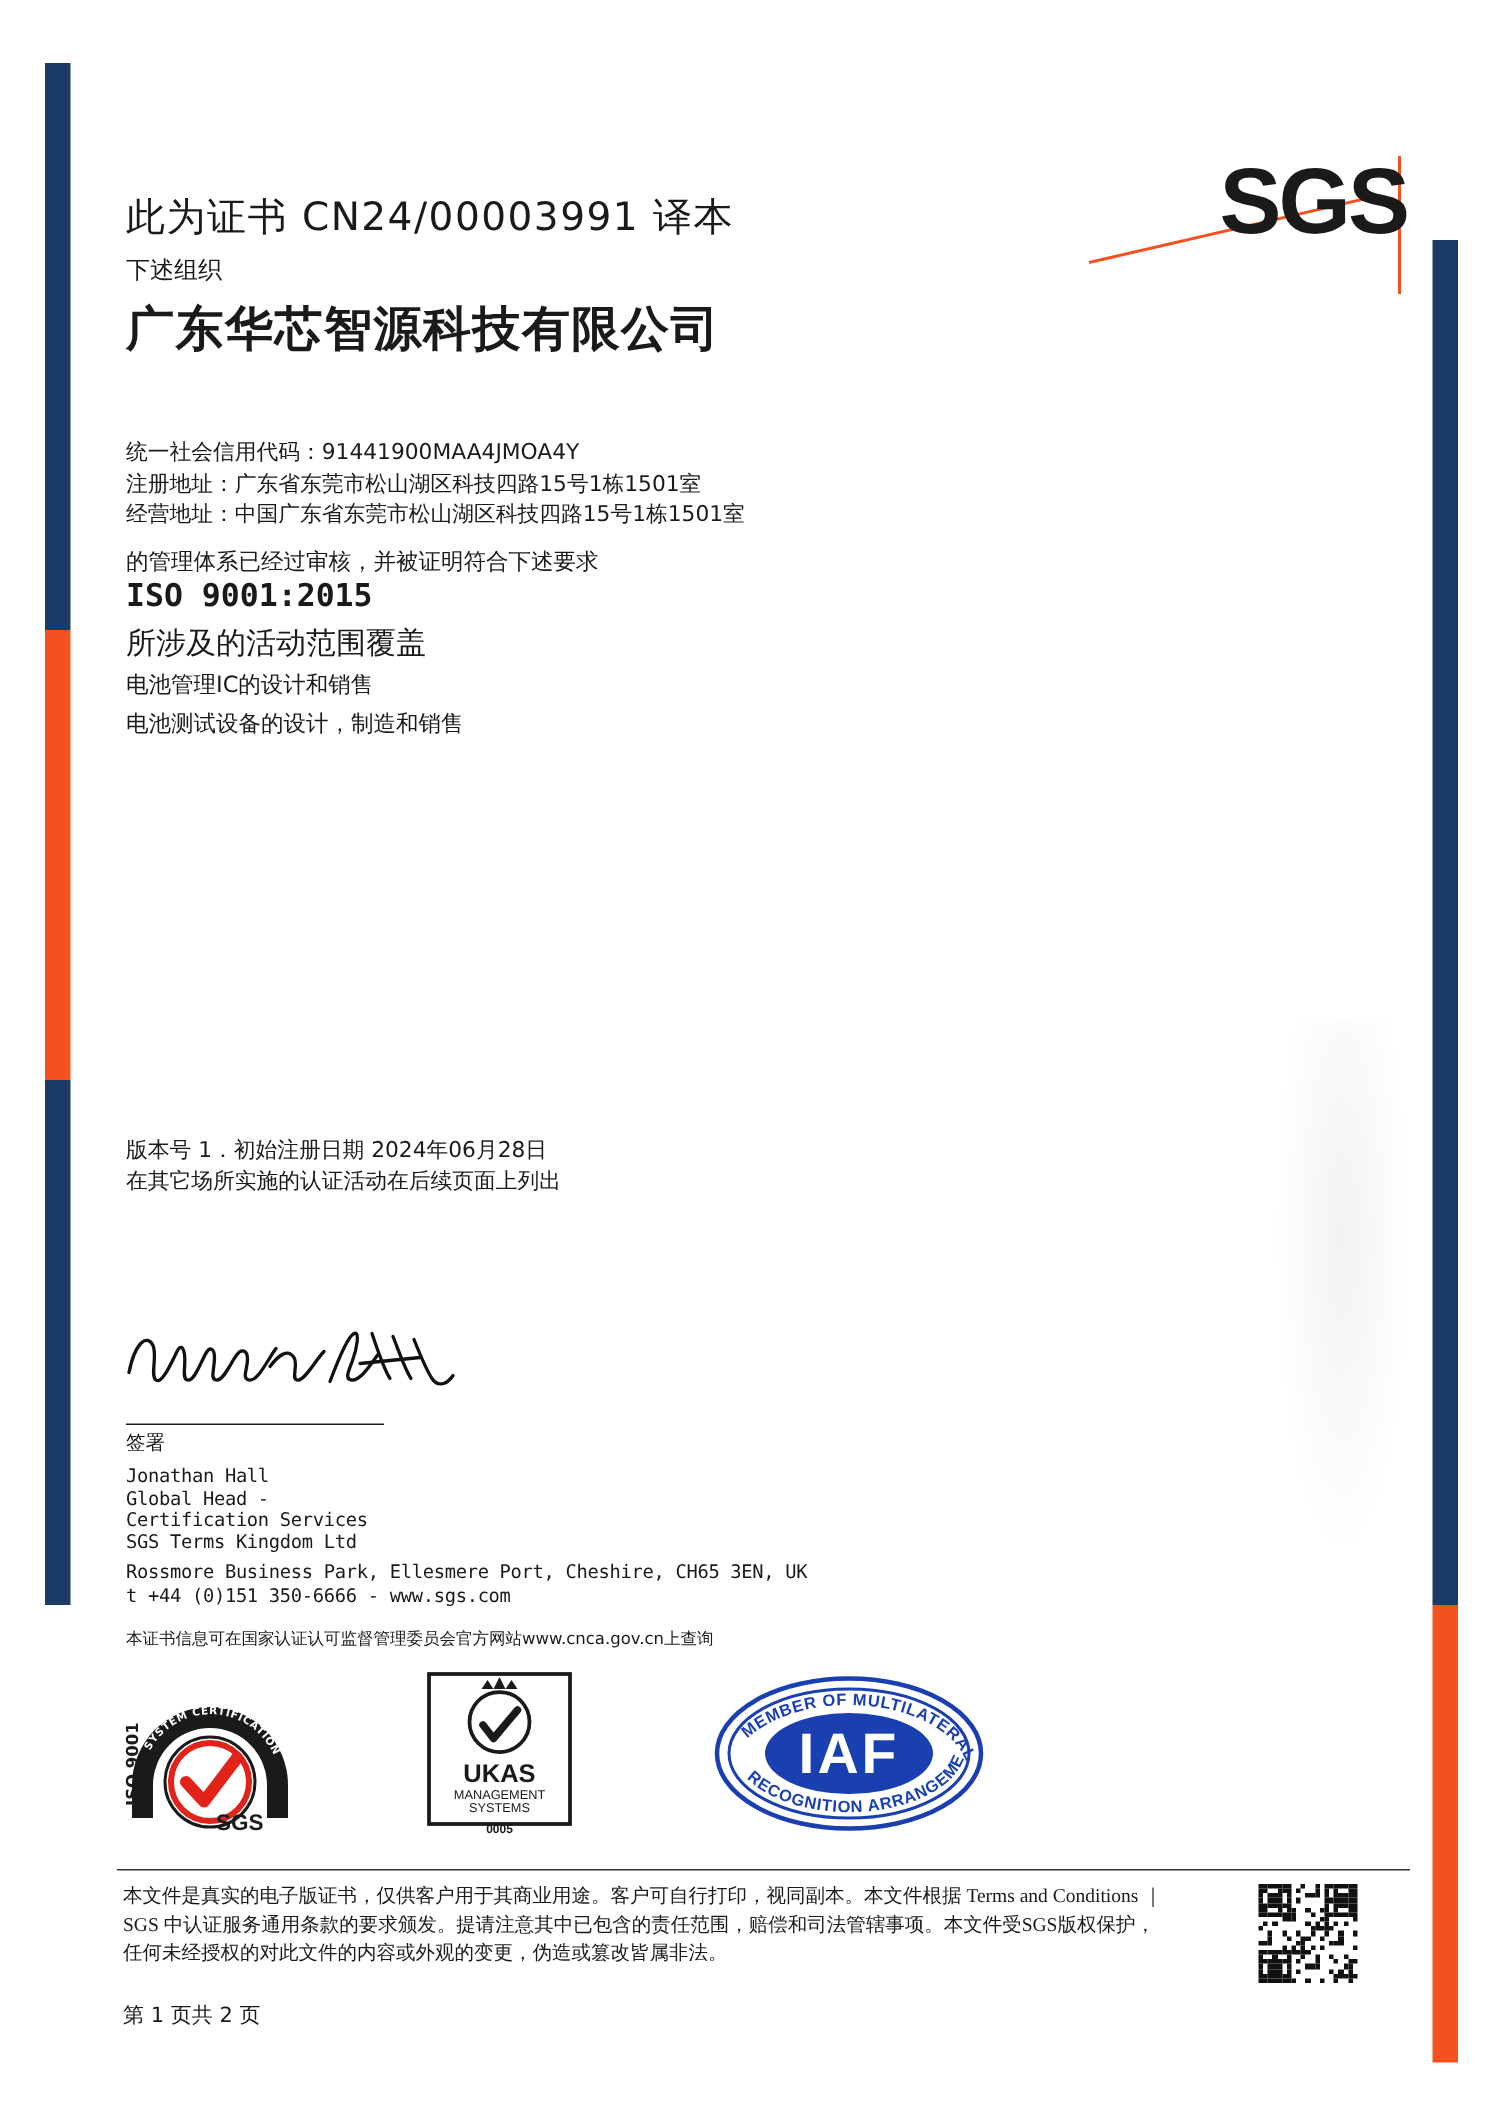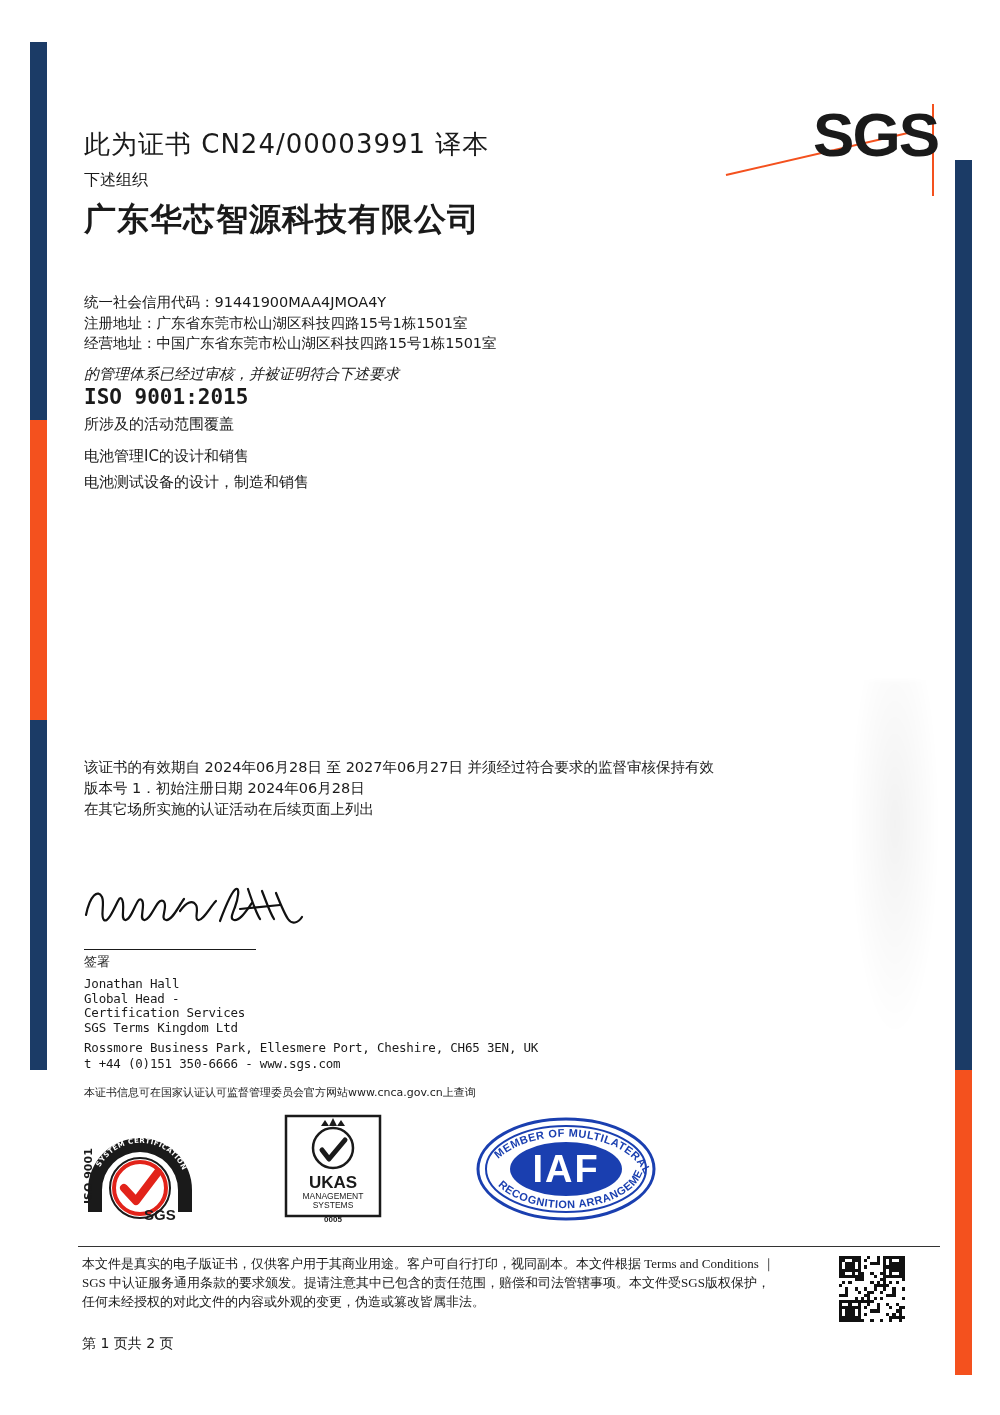--- a/index.html
+++ b/index.html
@@ -102,34 +102,33 @@
     font-family: "DejaVu Sans", sans-serif;
     line-height: 20.5px;
   }
   .details .row { white-space: nowrap; }
 
   .conform {
     position: absolute;
     top: 365px;
     font-size: 15px;
     font-family: "DejaVu Sans", sans-serif;
-    font-style: italic;
   }
   .standard {
     position: absolute;
     top: 385px;
     font-size: 21px;
     font-weight: bold;
     font-family: "DejaVu Sans Mono", monospace;
     letter-spacing: 0px;
   }
   .scope-head {
     position: absolute;
     top: 415px;
-    font-size: 15px;
+    font-size: 20px;
     font-family: "DejaVu Sans", sans-serif;
   }
   .scope-lines {
     position: absolute;
     top: 443px;
     font-size: 15px;
     font-family: "DejaVu Sans", sans-serif;
     line-height: 26px;
   }
 
@@ -278,21 +277,20 @@
 
   <div class="conform">的管理体系已经过审核，并被证明符合下述要求</div>
   <div class="standard">ISO 9001:2015</div>
   <div class="scope-head">所涉及的活动范围覆盖</div>
   <div class="scope-lines">
     <div>电池管理IC的设计和销售</div>
     <div>电池测试设备的设计，制造和销售</div>
   </div>
 
   <div class="validity">
-    <div>该证书的有效期自  2024年06月28日  至  2027年06月27日  并须经过符合要求的监督审核保持有效</div>
     <div>版本号 1．初始注册日期 2024年06月28日</div>
     <div>在其它场所实施的认证活动在后续页面上列出</div>
   </div>
 
 </div>
 
 <svg class="signature-svg" width="230" height="70" viewBox="0 0 230 70">
   <g fill="none" stroke="#111" stroke-width="2.2" stroke-linecap="round">
     <path d="M6 40 C10 20, 18 14, 22 22 C25 29, 20 42, 24 45 C28 48, 34 34, 38 26 C40 22, 42 22, 43 28 C44 36, 41 44, 45 45 C50 46, 54 32, 58 26 C60 23, 63 24, 63 30 C63 38, 60 44, 64 45 C69 46, 74 33, 78 28 C81 24, 85 25, 85 31 C85 38, 81 44, 86 45 C92 46, 98 32, 104 24"></path>
     <path d="M100 36 C106 28, 112 24, 116 30 C119 35, 114 44, 118 45 C123 46, 130 32, 136 26"></path>

